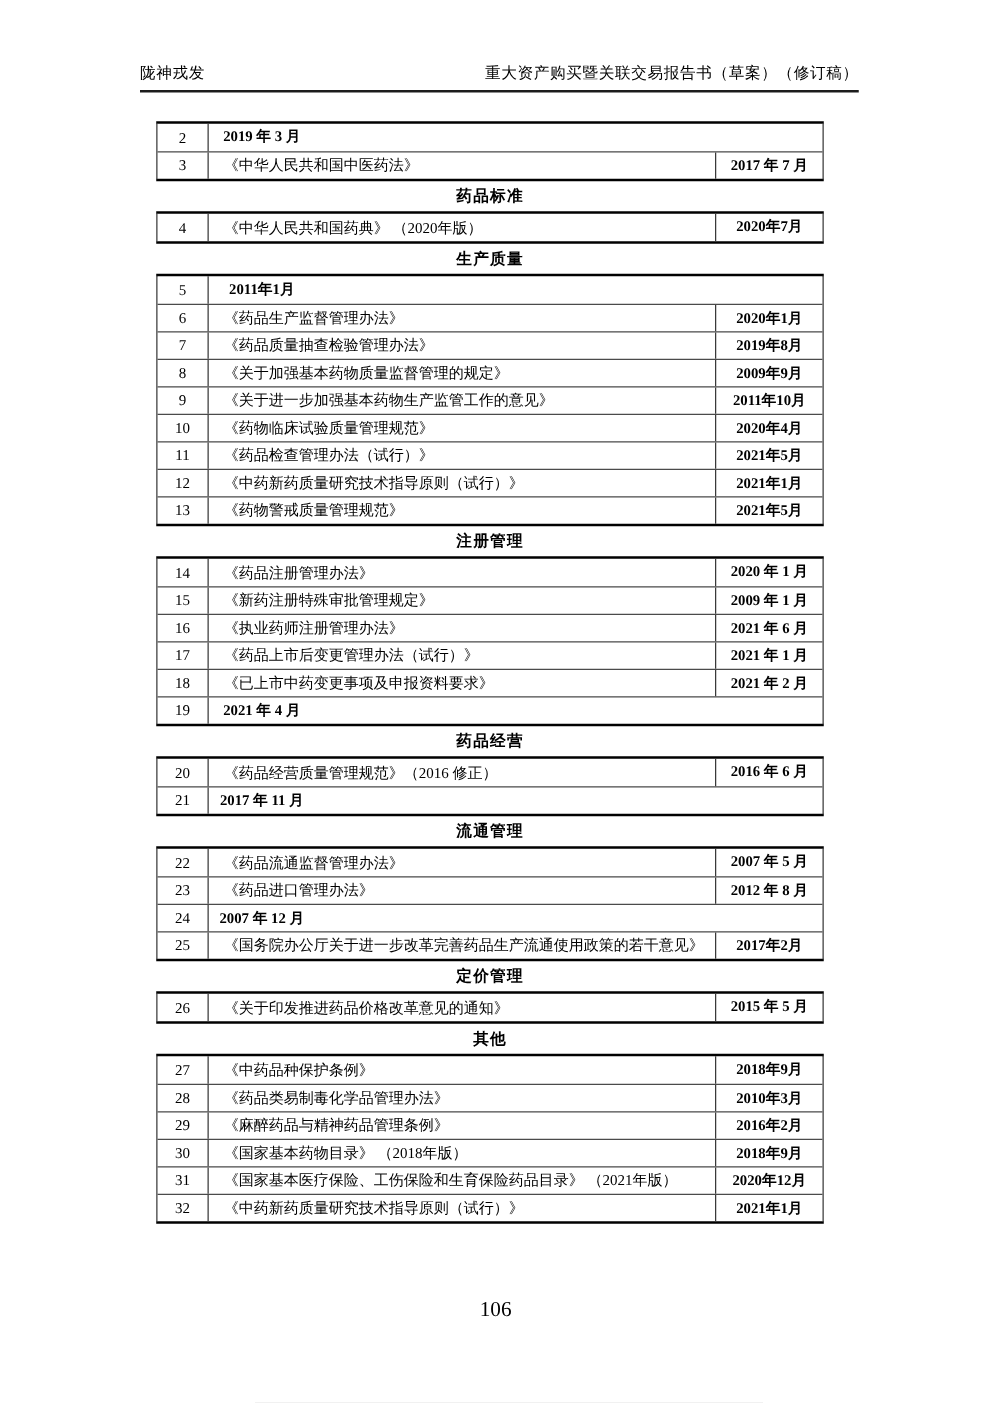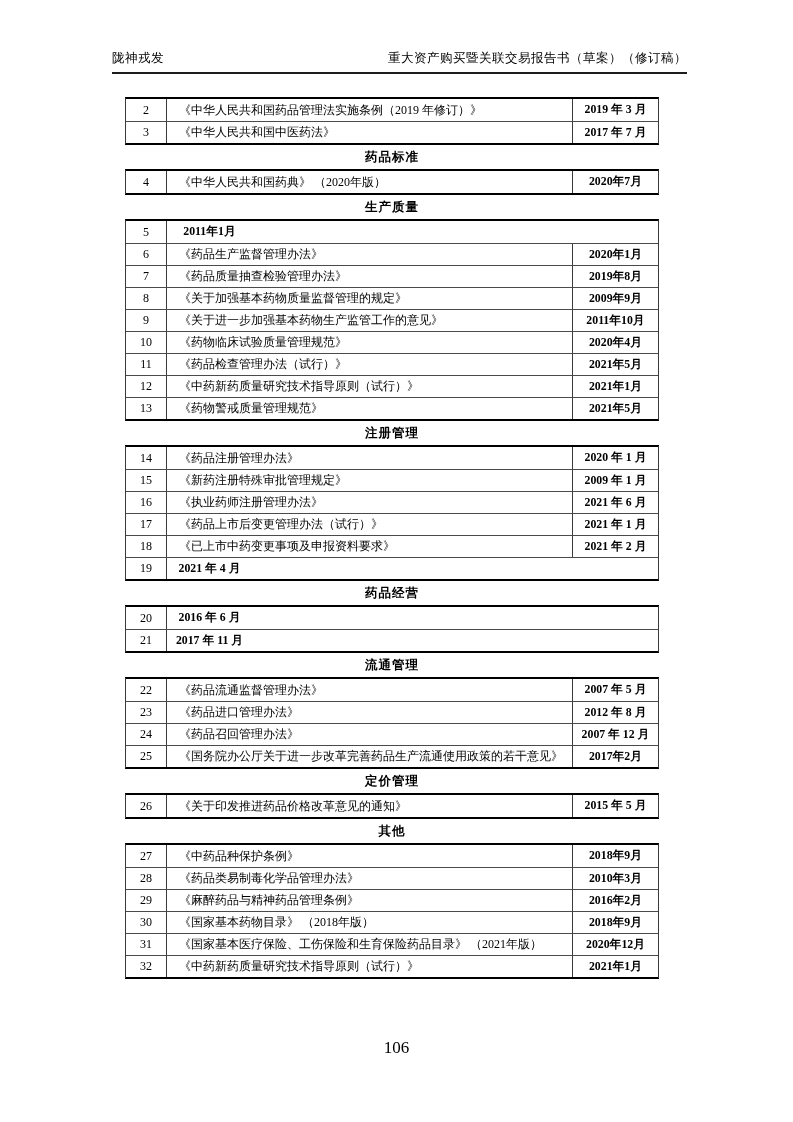--- a/index.html
+++ b/index.html
@@ -97,21 +97,20 @@
 
   <div class="header">
     <span>陇神戎发</span>
     <span>重大资产购买暨关联交易报告书（草案）（修订稿）</span>
   </div>
 
   <div class="table-wrap">
       <div class="block">
         <div class="row">
           <div class="cell num">2</div>
-          <div class="cell title">《中华人民共和国药品管理法实施条例（2019 年修订）》</div>
           <div class="cell date">2019 年 3 月</div>
         </div>
         <div class="row">
           <div class="cell num">3</div>
           <div class="cell title">《中华人民共和国中医药法》</div>
           <div class="cell date">2017 年 7 月</div>
         </div>
       </div>
       <div class="section-row">药品标准</div>
       <div class="block">
@@ -197,20 +196,21 @@
         </div>
         <div class="row">
           <div class="cell num">19</div>
           <div class="cell date">2021 年 4 月</div>
         </div>
       </div>
       <div class="section-row">药品经营</div>
       <div class="block">
         <div class="row">
           <div class="cell num">20</div>
+          <div class="cell title">《药品经营质量管理规范》（2016 修正）</div>
           <div class="cell date">2016 年 6 月</div>
         </div>
         <div class="row">
           <div class="cell num">21</div>
           <div class="cell date">2017 年 11 月</div>
         </div>
       </div>
       <div class="section-row">流通管理</div>
       <div class="block">
         <div class="row">
@@ -218,21 +218,20 @@
           <div class="cell title">《药品流通监督管理办法》</div>
           <div class="cell date">2007 年 5 月</div>
         </div>
         <div class="row">
           <div class="cell num">23</div>
           <div class="cell title">《药品进口管理办法》</div>
           <div class="cell date">2012 年 8 月</div>
         </div>
         <div class="row">
           <div class="cell num">24</div>
-          <div class="cell title">《药品召回管理办法》</div>
           <div class="cell date">2007 年 12 月</div>
         </div>
         <div class="row">
           <div class="cell num">25</div>
           <div class="cell title">《国务院办公厅关于进一步改革完善药品生产流通使用政策的若干意见》</div>
           <div class="cell date">2017年2月</div>
         </div>
       </div>
       <div class="section-row">定价管理</div>
       <div class="block">

